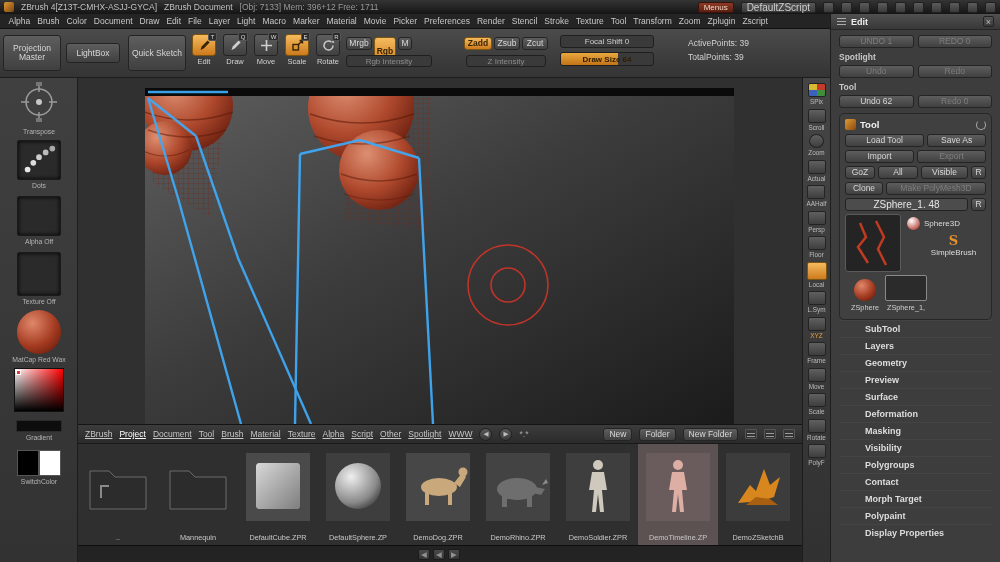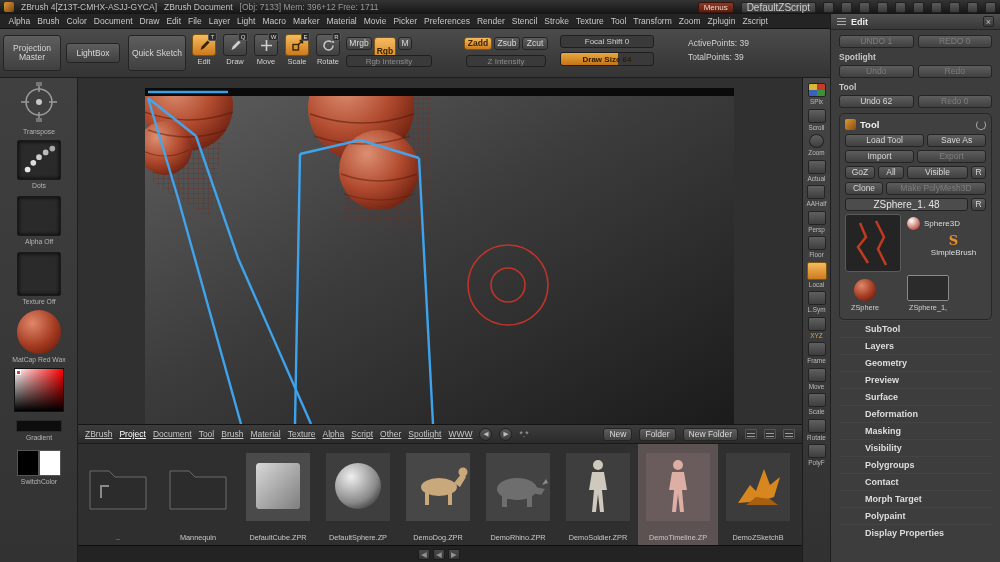--- a/index.html
+++ b/index.html
@@ -125,21 +125,21 @@
   .prow{display:flex;gap:3px;margin-bottom:3px}
   .pbtn{height:13px;padding:0 3px}
   .pslider{position:relative;height:13px;flex:1;background:#4c4c4c;border:1px solid #222;border-radius:3px;
     display:flex;align-items:center;justify-content:center;color:#e4e4e4;font-size:10px}
   .thumbs{display:flex;gap:6px;margin:3px 0 3px}
   .big-thumb{width:56px;height:58px;background:#242424;border:1px solid #5a5a5a;border-radius:3px}
   .tcol{flex:1;display:flex;flex-direction:column;gap:4px;font-size:8px;padding-top:3px}
   .trow{display:flex;align-items:center;gap:4px;color:#ddd}
   .s3d-icon{width:13px;height:13px;border-radius:50%;background:radial-gradient(circle at 35% 30%,#fff,#b5463a 80%)}
   .sbrush-icon{color:#e8902a;font-weight:bold;font-size:13px;line-height:1;font-family:"DejaVu Serif",serif}
-  .thumbs2{display:flex;gap:28px;align-items:flex-end;margin:2px 0 5px 6px}
+  .thumbs2{display:flex;gap:6px;align-items:flex-end;margin:2px 0 5px 6px}
   .cell{display:flex;flex-direction:column;align-items:center;gap:2px;font-size:7.3px;color:#cfcfcf}
   .zsphere-ball{width:22px;height:22px;border-radius:50%;background:radial-gradient(circle at 35% 30%,#e0876a,#a33a20 55%,#5e1608 95%)}
   .ztool-thumb{width:42px;height:26px;background:#2b2b2b;border:1px solid #8a8a8a;border-radius:2px}
   .sections{}
   .section{height:17px;display:flex;align-items:center;padding-left:26px;font-weight:bold;color:#dedede;
     font-size:9px;border-top:1px solid rgba(255,255,255,0.04);cursor:default}
 </style>
 </head>
 <body>
 
@@ -476,21 +476,21 @@
         <div class="prow">
           <div class="btn pbtn" style="flex:1.4">Load Tool</div>
           <div class="btn pbtn" style="flex:1">Save As</div>
         </div>
         <div class="prow">
           <div class="btn pbtn" style="flex:1">Import</div>
           <div class="btn dis pbtn" style="flex:1">Export</div>
         </div>
         <div class="prow">
           <div class="btn pbtn" style="width:30px">GoZ</div>
-          <div class="btn pbtn" style="width:26px">All</div>
+          <div class="btn pbtn" style="width:40px">All</div>
           <div class="btn pbtn" style="flex:1">Visible</div>
           <div class="btn pbtn" style="width:15px">R</div>
         </div>
         <div class="prow">
           <div class="btn pbtn" style="width:38px">Clone</div>
           <div class="btn dis pbtn" style="flex:1">Make PolyMesh3D</div>
         </div>
         <div class="prow">
           <div class="pslider">ZSphere_1. 48</div>
           <div class="btn pbtn" style="width:15px">R</div>

